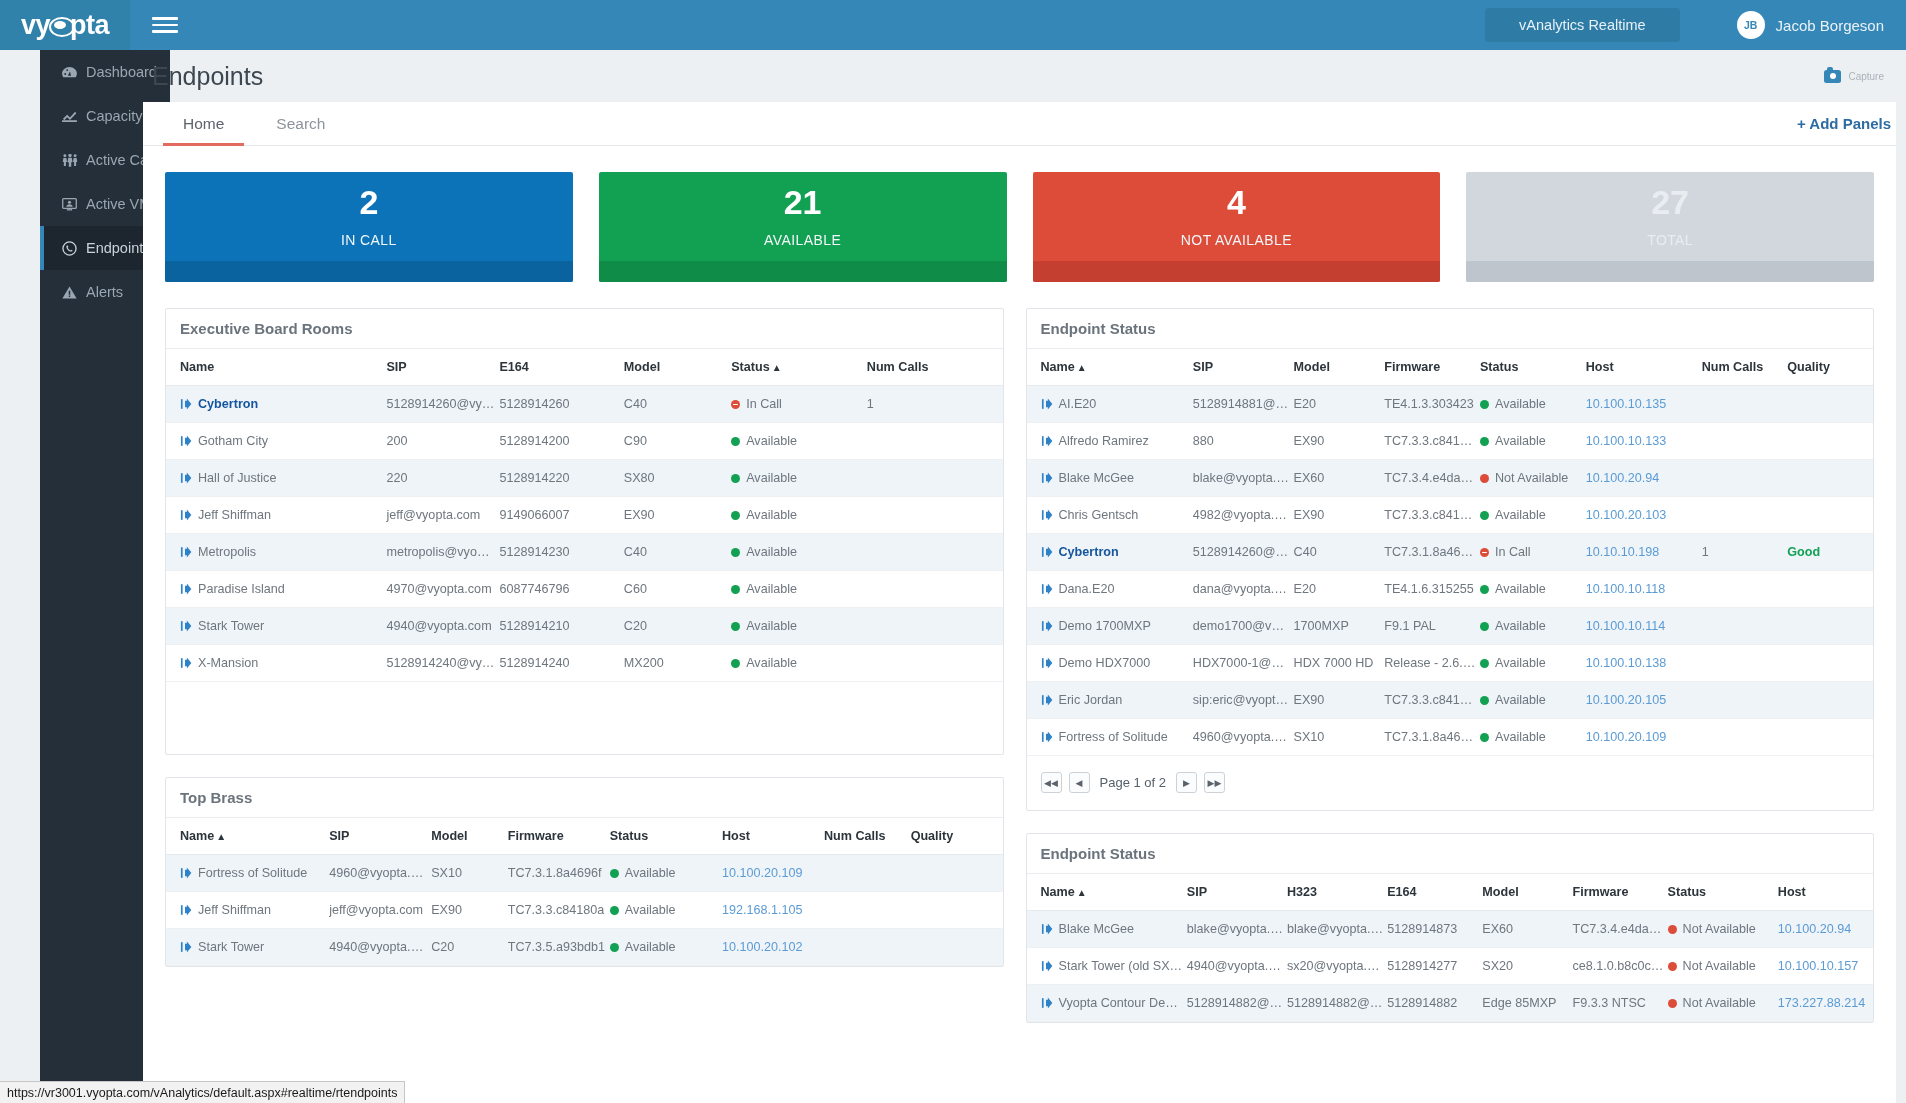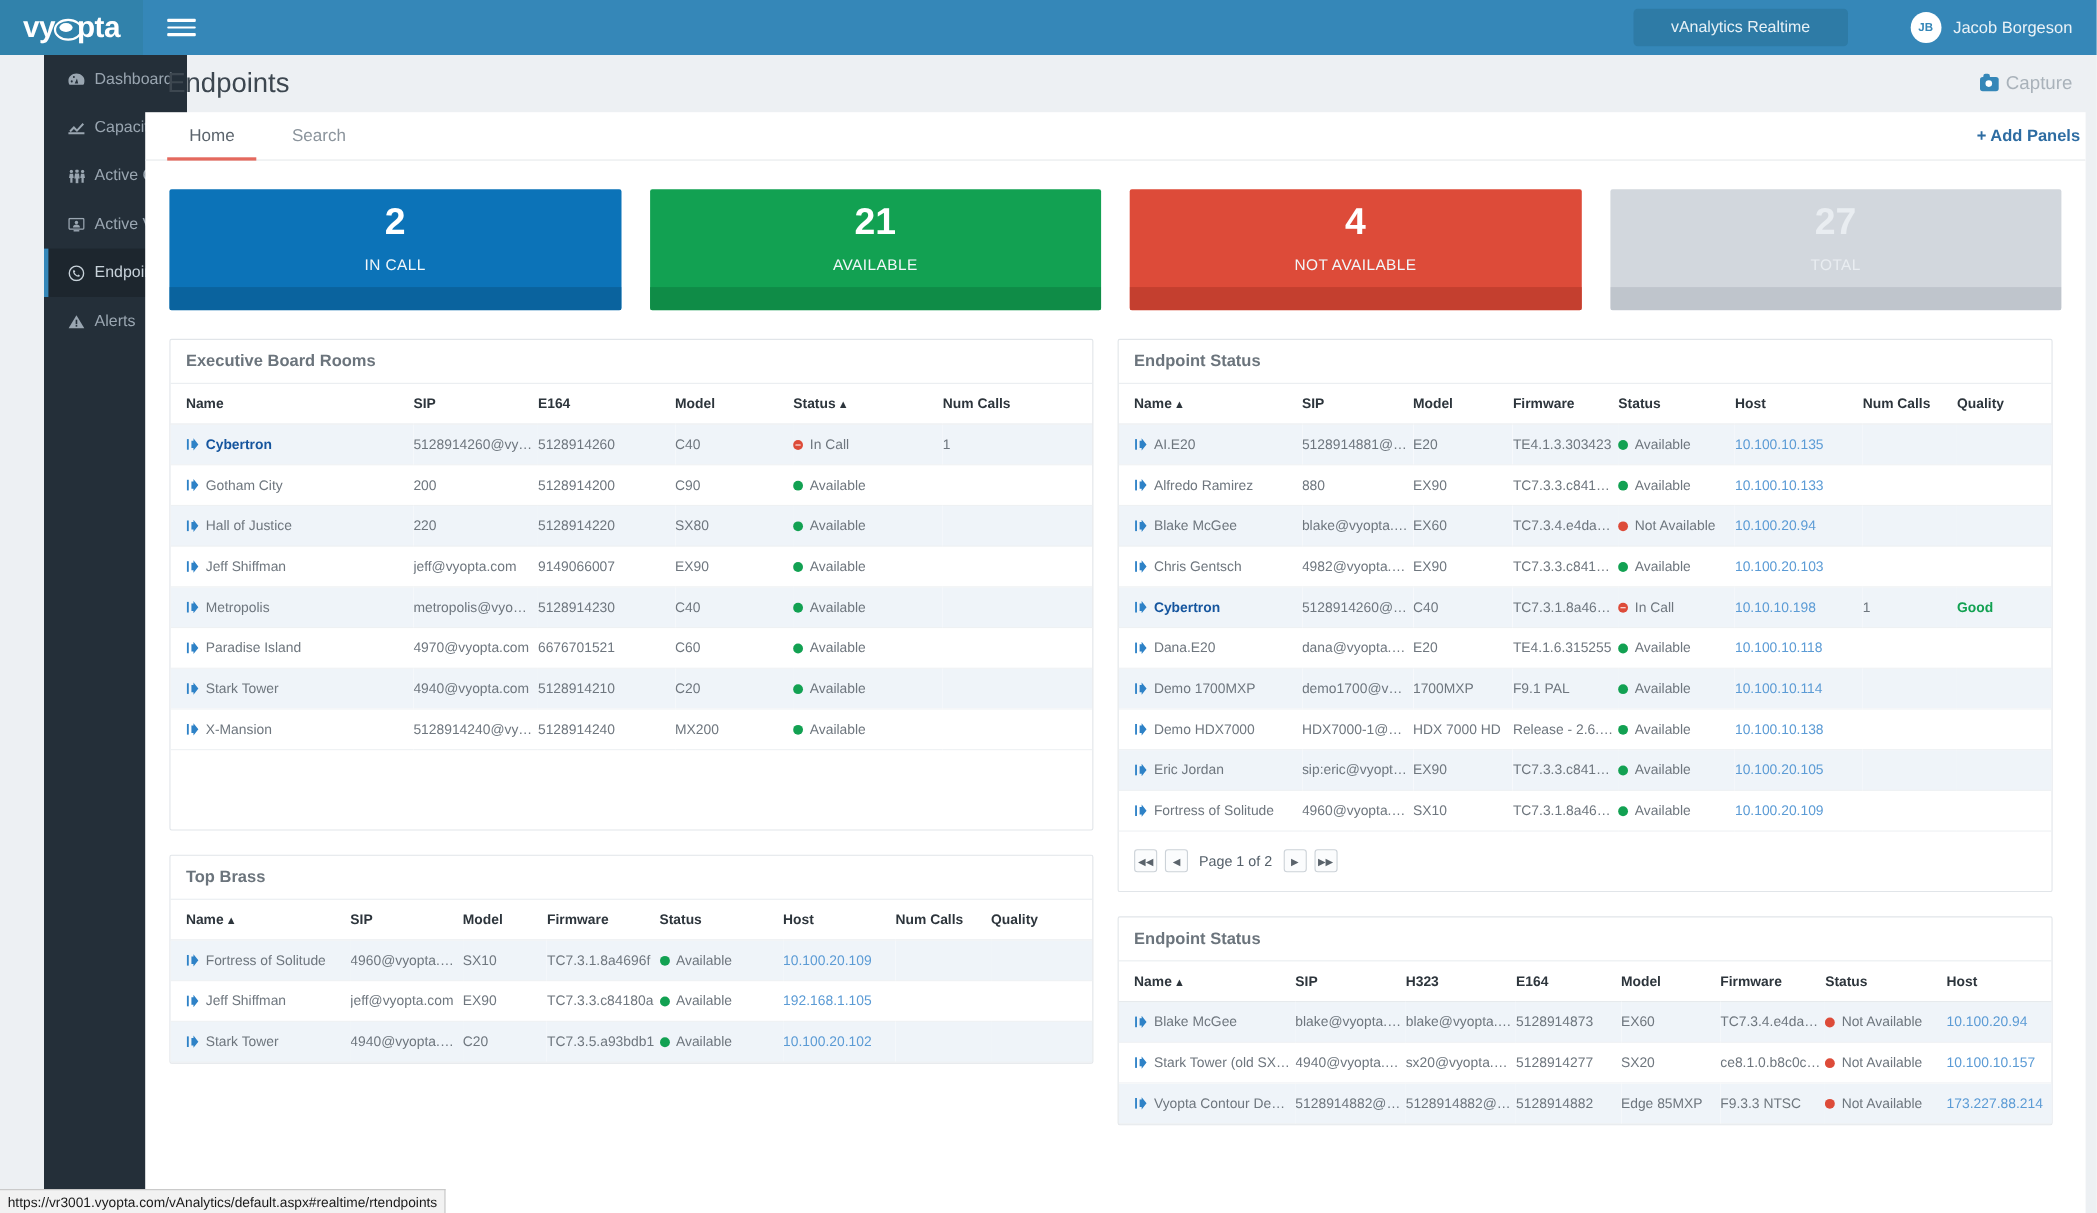--- a/index.html
+++ b/index.html
@@ -75,36 +75,36 @@
   .nav-ico { width: 19px; margin-right: 7px; display: inline-flex;
              align-items: center; justify-content: center; font-size: 14px; }
   .nav-ico svg { display: block; }
 
   
   #main { position: absolute; top: 50px; left: 130px; width: 1776px; height: 1053px; }
   #page-head { height: 52px; display: flex; align-items: center; padding: 0 22px; }
   #page-title { font-size: 25px; color: #3d4750; font-weight: 400; }
   #capture-btn {
     margin-left: auto; display: flex; align-items: center; gap: 7px;
-    color: #a9b2ba; font-size: 17px; cursor: pointer;
+    color: #a9b2ba; font-size: 10px; cursor: pointer;
   }
   #cam-icon {
     width: 17px; height: 13px; background: #3587b8; border-radius: 2.5px;
     position: relative;
   }
   #cam-icon::before {
     content: ''; position: absolute; left: 5.5px; top: 3px;
     width: 6px; height: 6px; border-radius: 50%; background: #fff;
   }
   #cam-icon::after {
     content: ''; position: absolute; left: 3px; top: -2.5px;
     width: 6px; height: 3px; background: #3587b8; border-radius: 2px 2px 0 0;
   }
   #content-card {
-    background: #fff; margin: 0 10px 0 2px; height: 1001px;
+    background: #fff; margin: 0 10px 0 13px; height: 1001px;
     position: relative; overflow: hidden;
   }
   #tabs { display: flex; height: 44px; border-bottom: 1px solid #e6e9ec; padding-left: 14px;
           position: relative; }
   .tab {
     padding: 0 26px; display: flex; align-items: center;
     font-size: 15.5px; color: #8b949c; cursor: pointer; position: relative;
   }
   .tab.active { color: #5b646c; }
   .tab.active::after {
@@ -407,21 +407,21 @@
                   <td>C40</td>
                   <td><span class="dot ok"></span><span>Available</span></td>
                   <td></td>
                 </tr>
                 <tr class="">
                   <td><span class="ep-ico"><svg width="13" height="12" viewBox="0 0 14 12">
                         <path fill="#2e82c7" d="M7.4 0v2.4h-2V9.6h2V12l4.8-6z"></path>
                         <rect x="1" y="0.8" width="1.8" height="10.4" fill="#2e82c7"></rect>
                       </svg></span><span class="name-cell ">Paradise Island</span></td>
                   <td>4970@vyopta.com</td>
-                  <td>6676701521</td>
+                  <td>6087746796</td>
                   <td>C60</td>
                   <td><span class="dot ok"></span><span>Available</span></td>
                   <td></td>
                 </tr>
                 <tr class="alt">
                   <td><span class="ep-ico"><svg width="13" height="12" viewBox="0 0 14 12">
                         <path fill="#2e82c7" d="M7.4 0v2.4h-2V9.6h2V12l4.8-6z"></path>
                         <rect x="1" y="0.8" width="1.8" height="10.4" fill="#2e82c7"></rect>
                       </svg></span><span class="name-cell ">Stark Tower</span></td>
                   <td>4940@vyopta.com</td>

